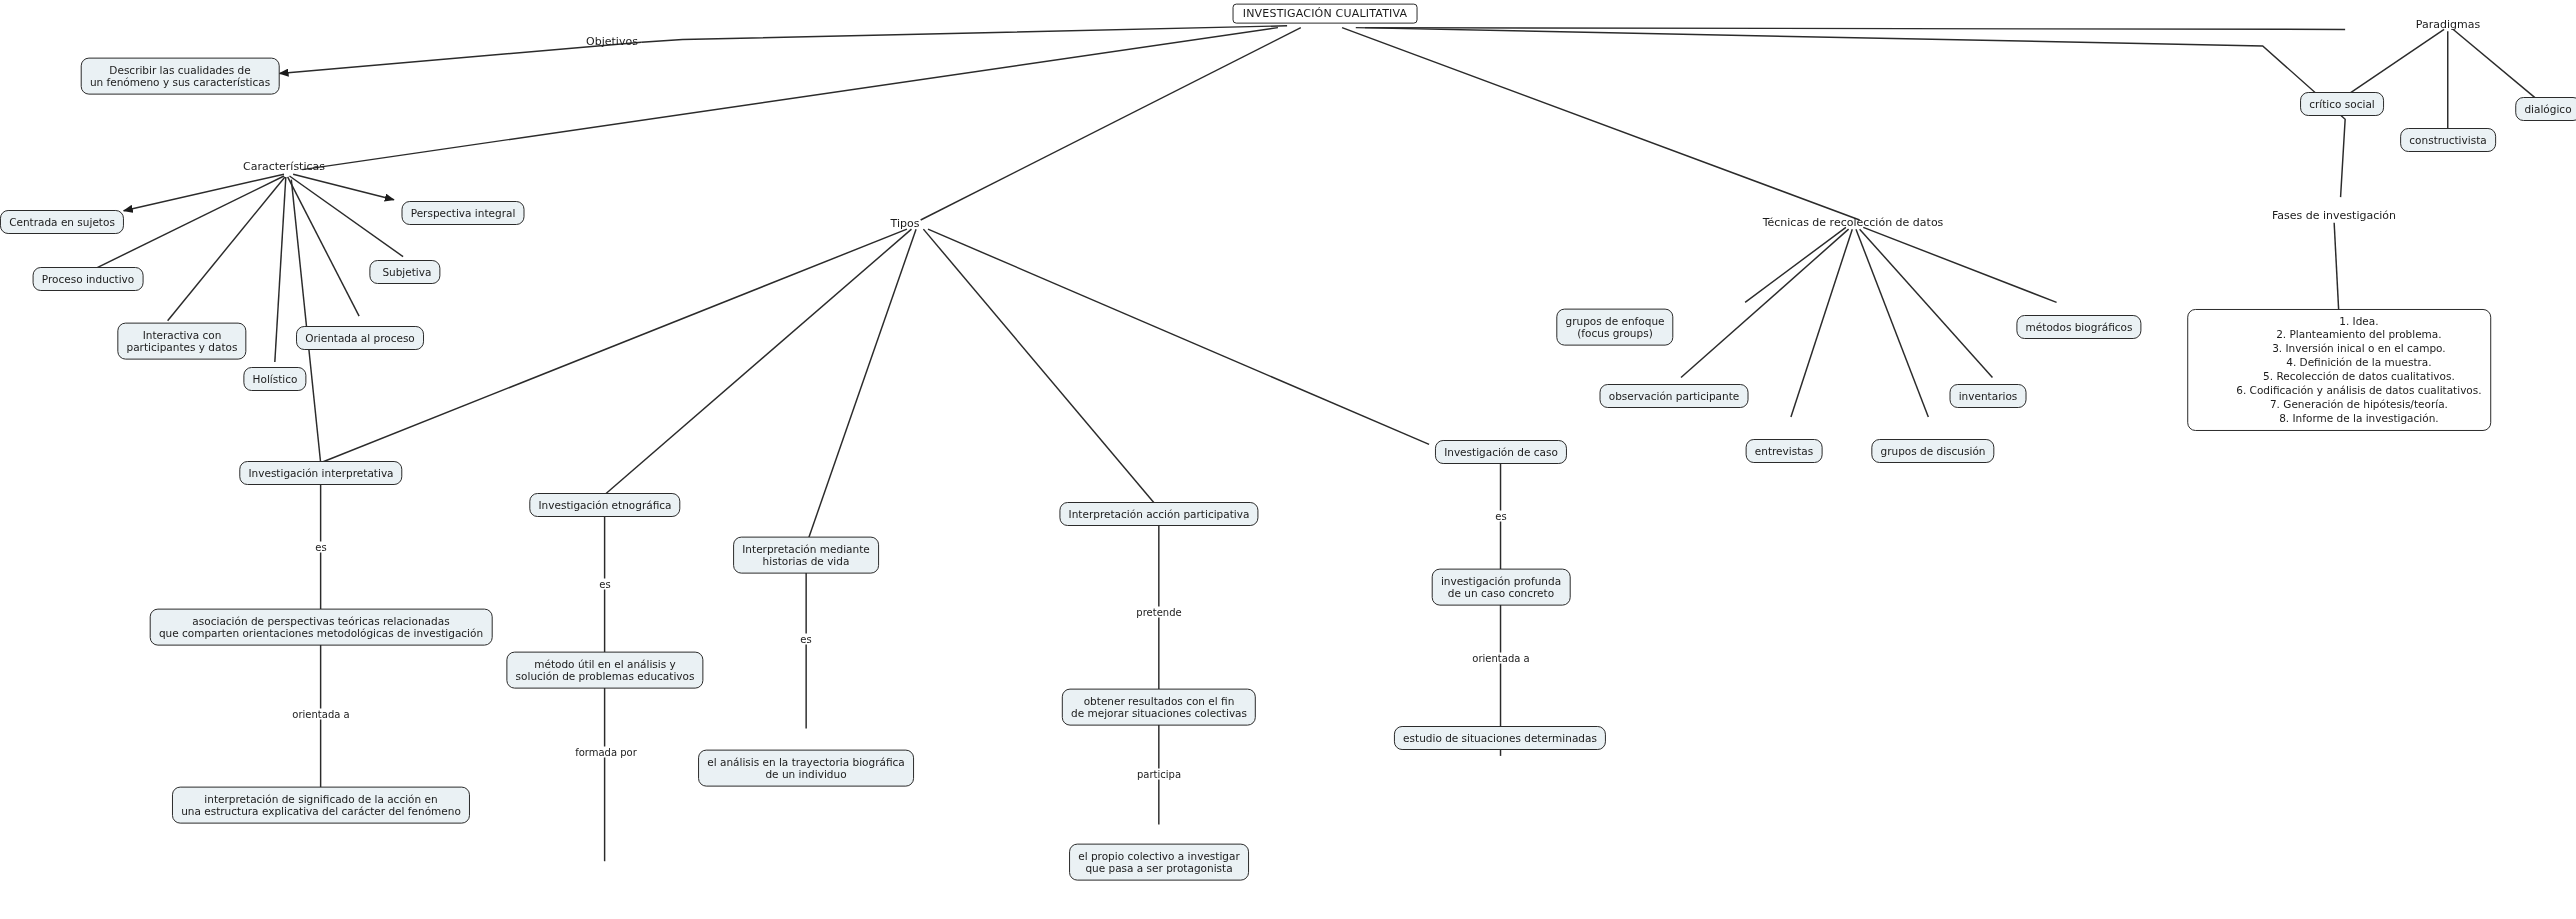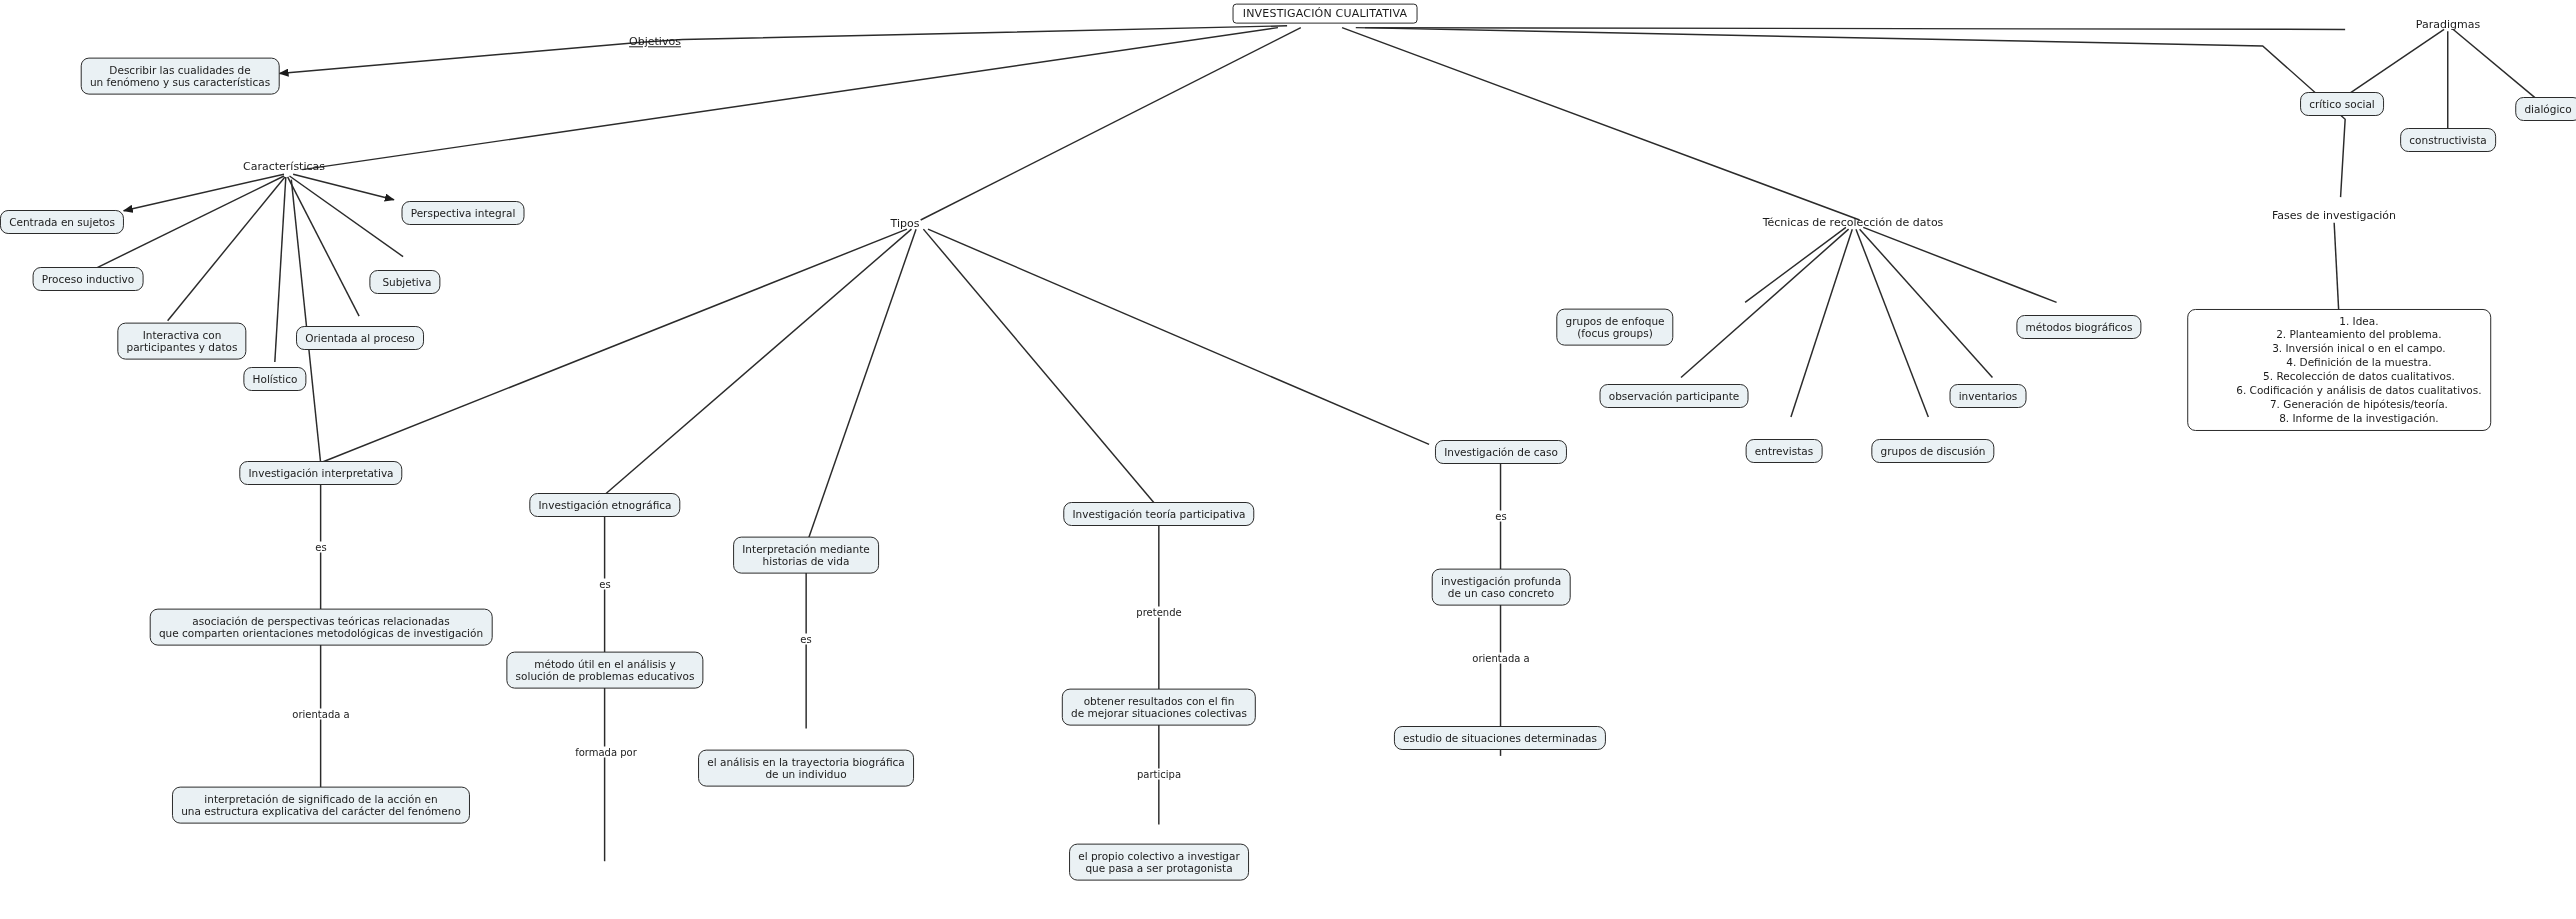--- a/index.html
+++ b/index.html
@@ -132,44 +132,44 @@
       <path d="M2548,243 L2553,340"></path>
 
       <path d="M2668,32 L2560,105"></path>
       <path d="M2672,34 L2672,140"></path>
       <path d="M2678,32 L2775,113"></path>
     </g>
   </svg>
 
   <div class="node title" style="left:1325px; top:13.7px;">INVESTIGACIÓN CUALITATIVA</div>
 
-  <div class="node bare" style="left:655px; top:42px;text-decoration:underline;">Objetivos</div>
+  <div class="node bare" style="left:612px; top:42px;">Objetivos</div>
   <div class="node bare" style="left:284px; top:167px;">Características</div>
   <div class="node bare" style="left:905px; top:224px;">Tipos</div>
   <div class="node bare" style="left:1853px; top:223px;">Técnicas de recolección de datos</div>
   <div class="node bare" style="left:2334px; top:216px;">Fases de investigación</div>
   <div class="node bare" style="left:2448px; top:25px;">Paradigmas</div>
 
   <div class="node box" style="left:180px; top:76px;">Describir las cualidades de
 un fenómeno y sus características</div>
 
   <div class="node box" style="left:62px; top:222px;">Centrada en sujetos</div>
   <div class="node box" style="left:88px; top:279px;">Proceso inductivo</div>
   <div class="node box" style="left:182px; top:341px;">Interactiva con
 participantes y datos</div>
   <div class="node box" style="left:275px; top:379px;">Holístico</div>
   <div class="node box" style="left:360px; top:338px;">Orientada al proceso</div>
-  <div class="node box" style="left:405px; top:282px;padding-left:12px;">Subjetiva</div>
+  <div class="node box" style="left:405px; top:272px;padding-left:12px;">Subjetiva</div>
   <div class="node box" style="left:463px; top:213px;">Perspectiva integral</div>
 
   <div class="node box" style="left:321px; top:473px;">Investigación interpretativa</div>
   <div class="node box" style="left:605px; top:505px;">Investigación etnográfica</div>
   <div class="node box" style="left:806px; top:555px;">Interpretación mediante
 historias de vida</div>
-  <div class="node box" style="left:1159px; top:514px;">Investigación teoría participativa</div>
+  <div class="node box" style="left:1159px; top:514px;">Interpretación acción participativa</div>
   <div class="node box" style="left:1501px; top:452px;">Investigación de caso</div>
 
   <div class="node box" style="left:321px; top:627px;">asociación de perspectivas teóricas relacionadas
 que comparten orientaciones metodológicas de investigación</div>
   <div class="node box" style="left:605px; top:670px;">método útil en el análisis y
 solución de problemas educativos</div>
   <div class="node box" style="left:806px; top:768px;">el análisis en la trayectoria biográfica
 de un individuo</div>
   <div class="node box" style="left:1159px; top:707px;">obtener resultados con el fin
 de mejorar situaciones colectivas</div>

